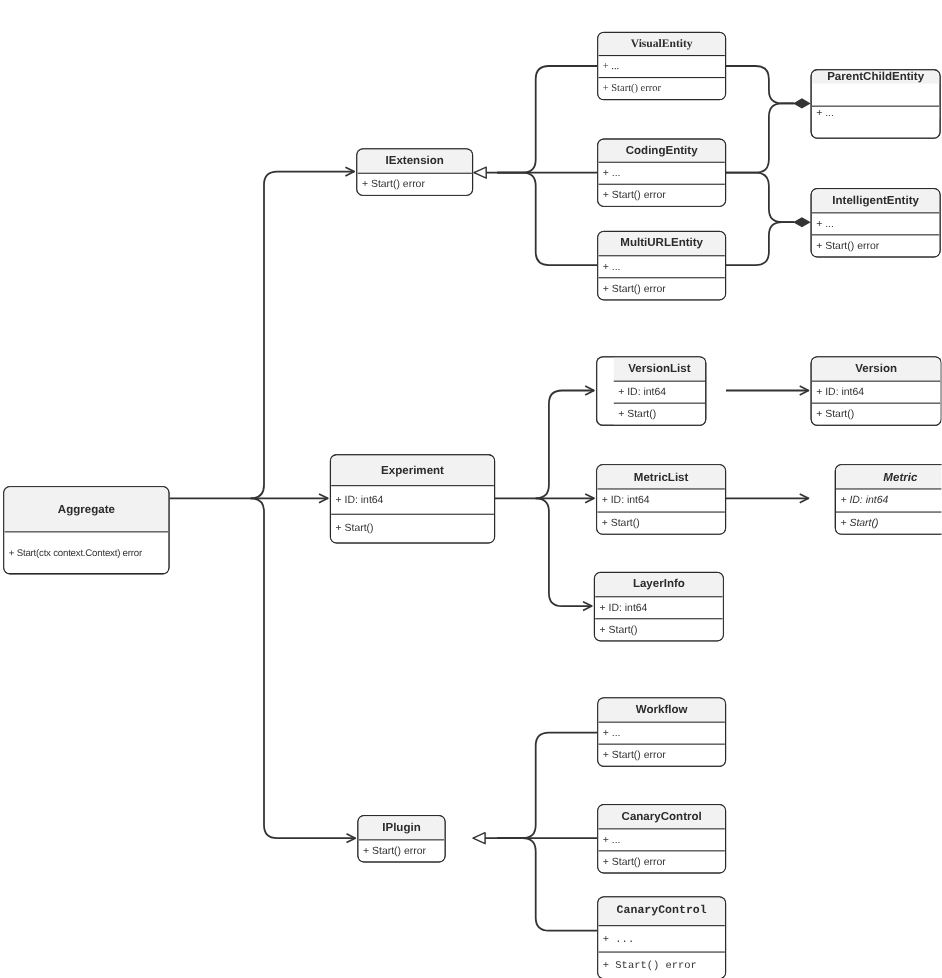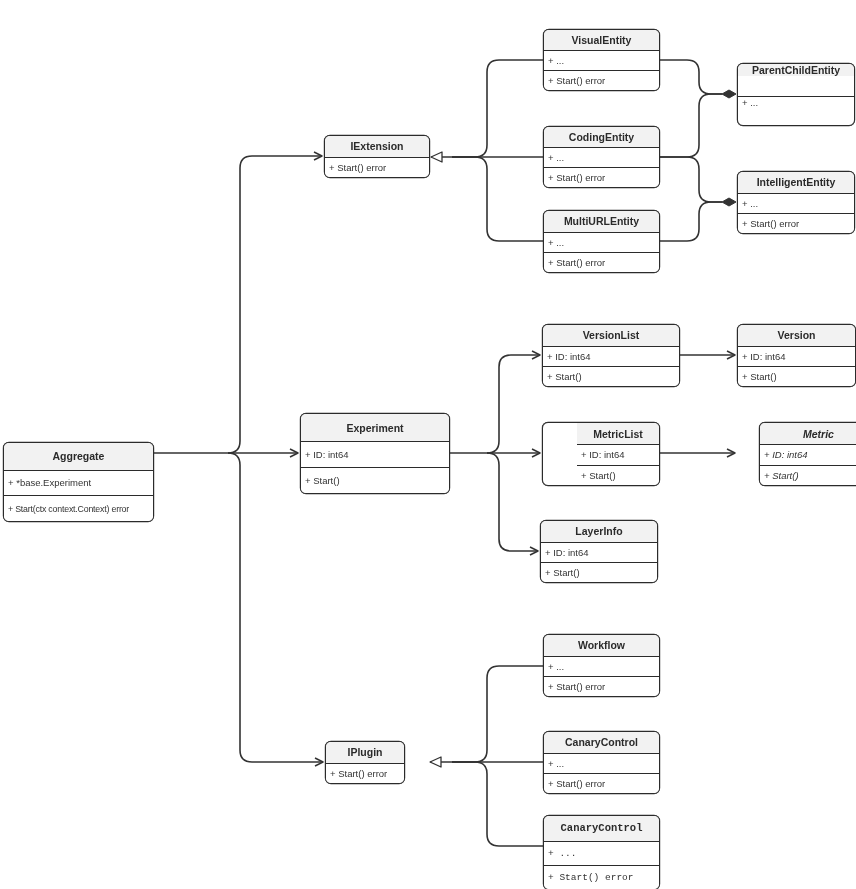--- a/index.html
+++ b/index.html
@@ -90,41 +90,40 @@
     <path class="edge" d="M 660 355 L 735 355" marker-end="url(#arrowOpen)"></path>
     <path class="edge" d="M 660 453 L 735 453" marker-end="url(#arrowOpen)"></path>
 
     <path class="edge" d="M 543 762 L 430 762" marker-end="url(#arrowHollow)"></path>
     <path class="edge" d="M 543 666 L 499 666 Q 487 666 487 678 L 487 750 Q 487 762 475 762 L 452 762"></path>
     <path class="edge" d="M 543 846 L 499 846 Q 487 846 487 834 L 487 774 Q 487 762 475 762 L 452 762"></path>
   </svg>
 
   <div class="uml-box" style="left:3px; top:413px; width:151px; height:80px;margin-top:29px;">
     <div class="uml-title">Aggregate</div>
-    <div class="uml-row">+ *base.Experiment</div>
     <div class="uml-row small">+ Start(ctx context.Context) error</div>
   </div>
 
   <div class="uml-box" style="left:324px; top:135px; width:106px; height:43px;">
     <div class="uml-title">IExtension</div>
     <div class="uml-row">+ Start() error</div>
   </div>
 
   <div class="uml-box" style="left:300px; top:413px; width:150px; height:81px;">
     <div class="uml-title">Experiment</div>
     <div class="uml-row">+ ID: int64</div>
     <div class="uml-row">+ Start()</div>
   </div>
 
   <div class="uml-box" style="left:325px; top:741px; width:80px; height:43px;">
     <div class="uml-title">IPlugin</div>
     <div class="uml-row">+ Start() error</div>
   </div>
 
-  <div class="uml-box" style="left:543px; top:29px; width:117px; height:62px;">
+  <div class="uml-box" style="left:543px; top:29px; width:117px; height:62px;font-family:Liberation Serif, serif;">
     <div class="uml-title">VisualEntity</div>
     <div class="uml-row">+ ...</div>
     <div class="uml-row">+ Start() error</div>
   </div>
 
   <div class="uml-box" style="left:543px; top:126px; width:117px; height:62px;">
     <div class="uml-title">CodingEntity</div>
     <div class="uml-row">+ ...</div>
     <div class="uml-row">+ Start() error</div>
   </div>
@@ -140,33 +139,33 @@
     <div class="uml-row">+ ...</div>
     <div class="uml-row">+ Start() error</div>
   </div>
 
   <div class="uml-box" style="left:737px; top:171px; width:118px; height:63px;">
     <div class="uml-title">IntelligentEntity</div>
     <div class="uml-row">+ ...</div>
     <div class="uml-row">+ Start() error</div>
   </div>
 
-  <div class="uml-box" style="left:542px; top:324px; width:138px; height:63px;">
+  <div class="uml-box" style="left:542px; top:324px; width:100px; height:63px;padding-left:15px;">
     <div class="uml-title">VersionList</div>
     <div class="uml-row">+ ID: int64</div>
     <div class="uml-row">+ Start()</div>
   </div>
 
   <div class="uml-box" style="left:737px; top:324px; width:119px; height:63px;">
     <div class="uml-title">Version</div>
     <div class="uml-row">+ ID: int64</div>
     <div class="uml-row">+ Start()</div>
   </div>
 
-  <div class="uml-box" style="left:542px; top:422px; width:118px; height:64px;padding-left:34px;">
+  <div class="uml-box" style="left:542px; top:422px; width:118px; height:64px;">
     <div class="uml-title">MetricList</div>
     <div class="uml-row">+ ID: int64</div>
     <div class="uml-row">+ Start()</div>
   </div>
 
   <div class="uml-box" style="left:759px; top:422px; width:119px; height:64px;font-style:italic;">
     <div class="uml-title">Metric</div>
     <div class="uml-row">+ ID: int64</div>
     <div class="uml-row">+ Start()</div>
   </div>

